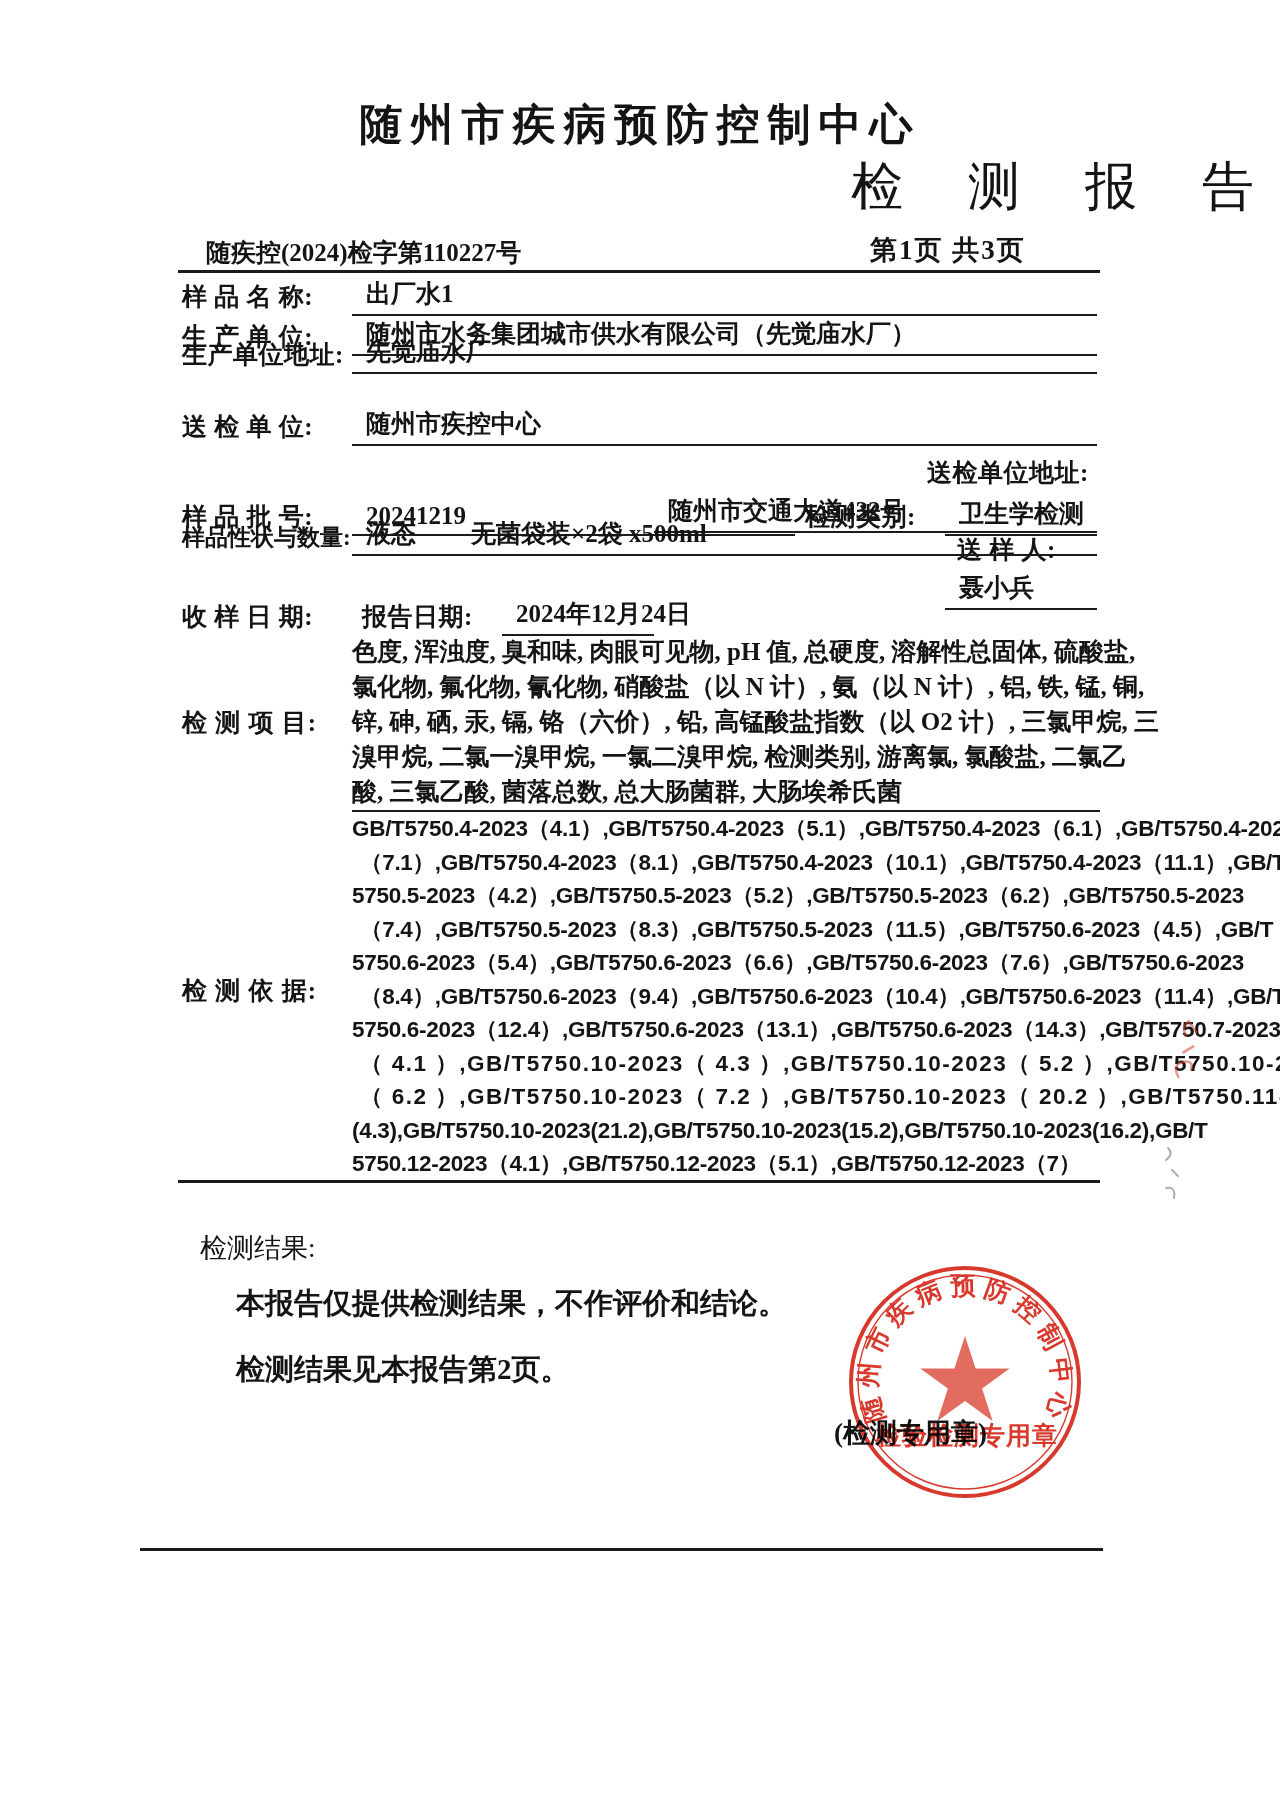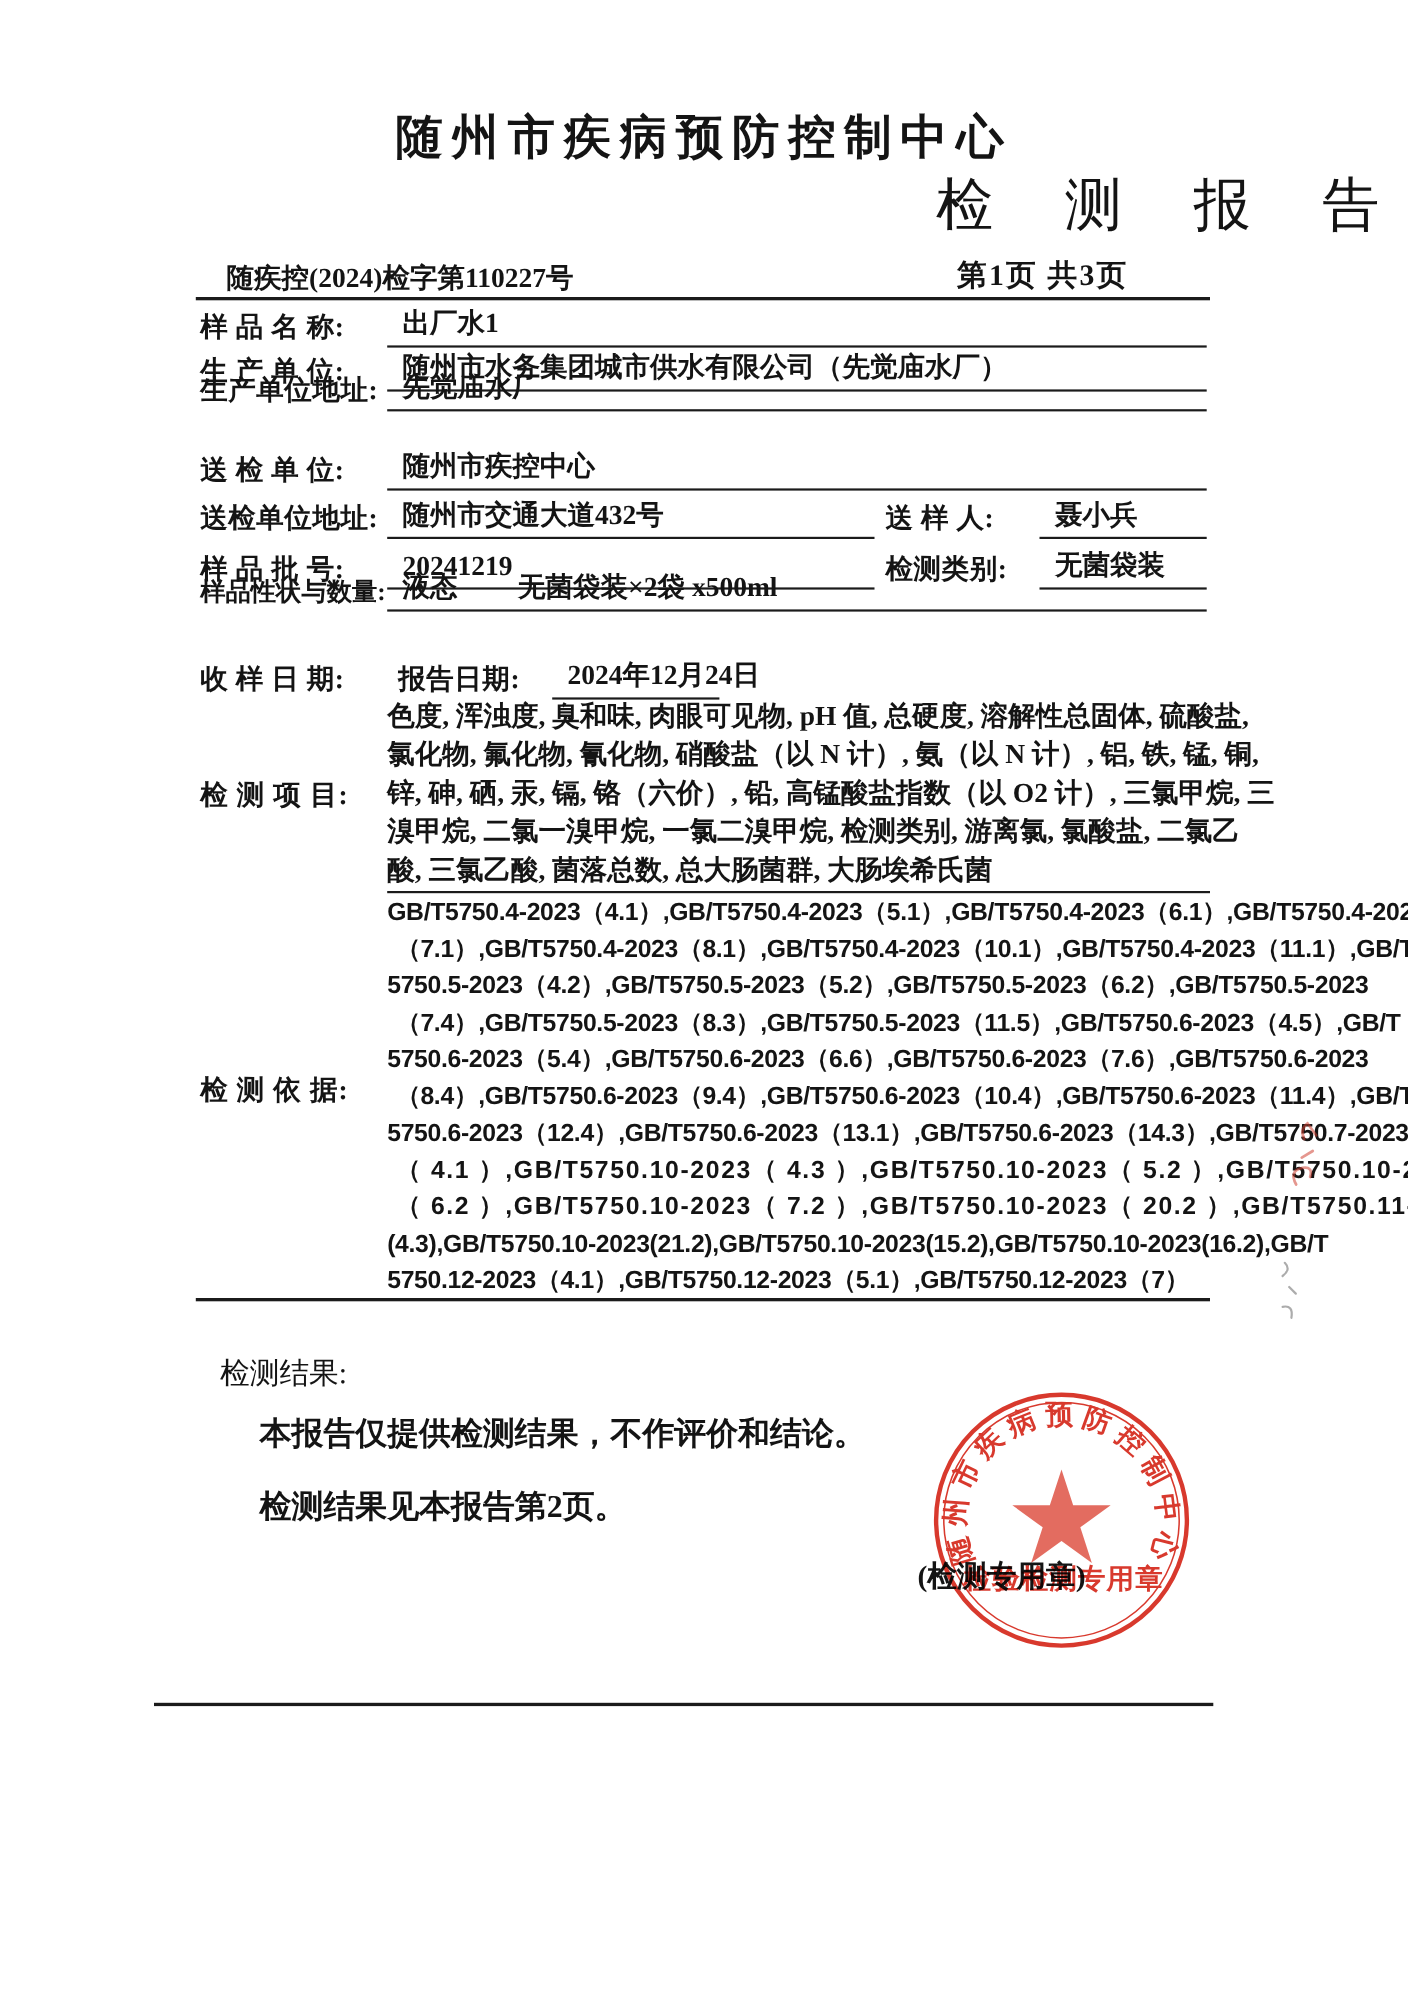--- a/index.html
+++ b/index.html
@@ -96,32 +96,32 @@
   <div class="frow" style="top:340px;">
     <span class="flabel">生产单位地址:</span>
     <span class="cell w1">先觉庙水厂</span>
   </div>
 
   <div class="frow" style="top:412px;">
     <span class="flabel">送 检 单 位:</span>
     <span class="cell w1">随州市疾控中心</span>
   </div>
 
-  <div class="frow" style="top:456px;">
+  <div class="frow" style="top:456px;flex-direction:column;">
     <span class="flabel">送检单位地址:</span>
     <span class="cell wa">随州市交通大道432号</span>
     <span class="lbl2">送 样 人:</span>
     <span class="cell wb">聂小兵</span>
   </div>
 
   <div class="frow" style="top:502px;">
     <span class="flabel">样 品 批 号:</span>
     <span class="cell wa">20241219</span>
     <span class="lbl2">检测类别:</span>
-    <span class="cell wb">无菌袋装</span>
+    <span class="cell wb">卫生学检测</span>
   </div>
 
   <div class="frow" style="top:522px;">
     <span class="flabel small">样品性状与数量:</span>
     <span class="cell w1"><span>液态</span><span class="gapb">无菌袋装×2袋 x500ml</span></span>
   </div>
 
   <div class="frow" style="top:602px;">
     <span class="flabel">收 样 日 期:</span>
     <span class="lbl2">报告日期:</span>

